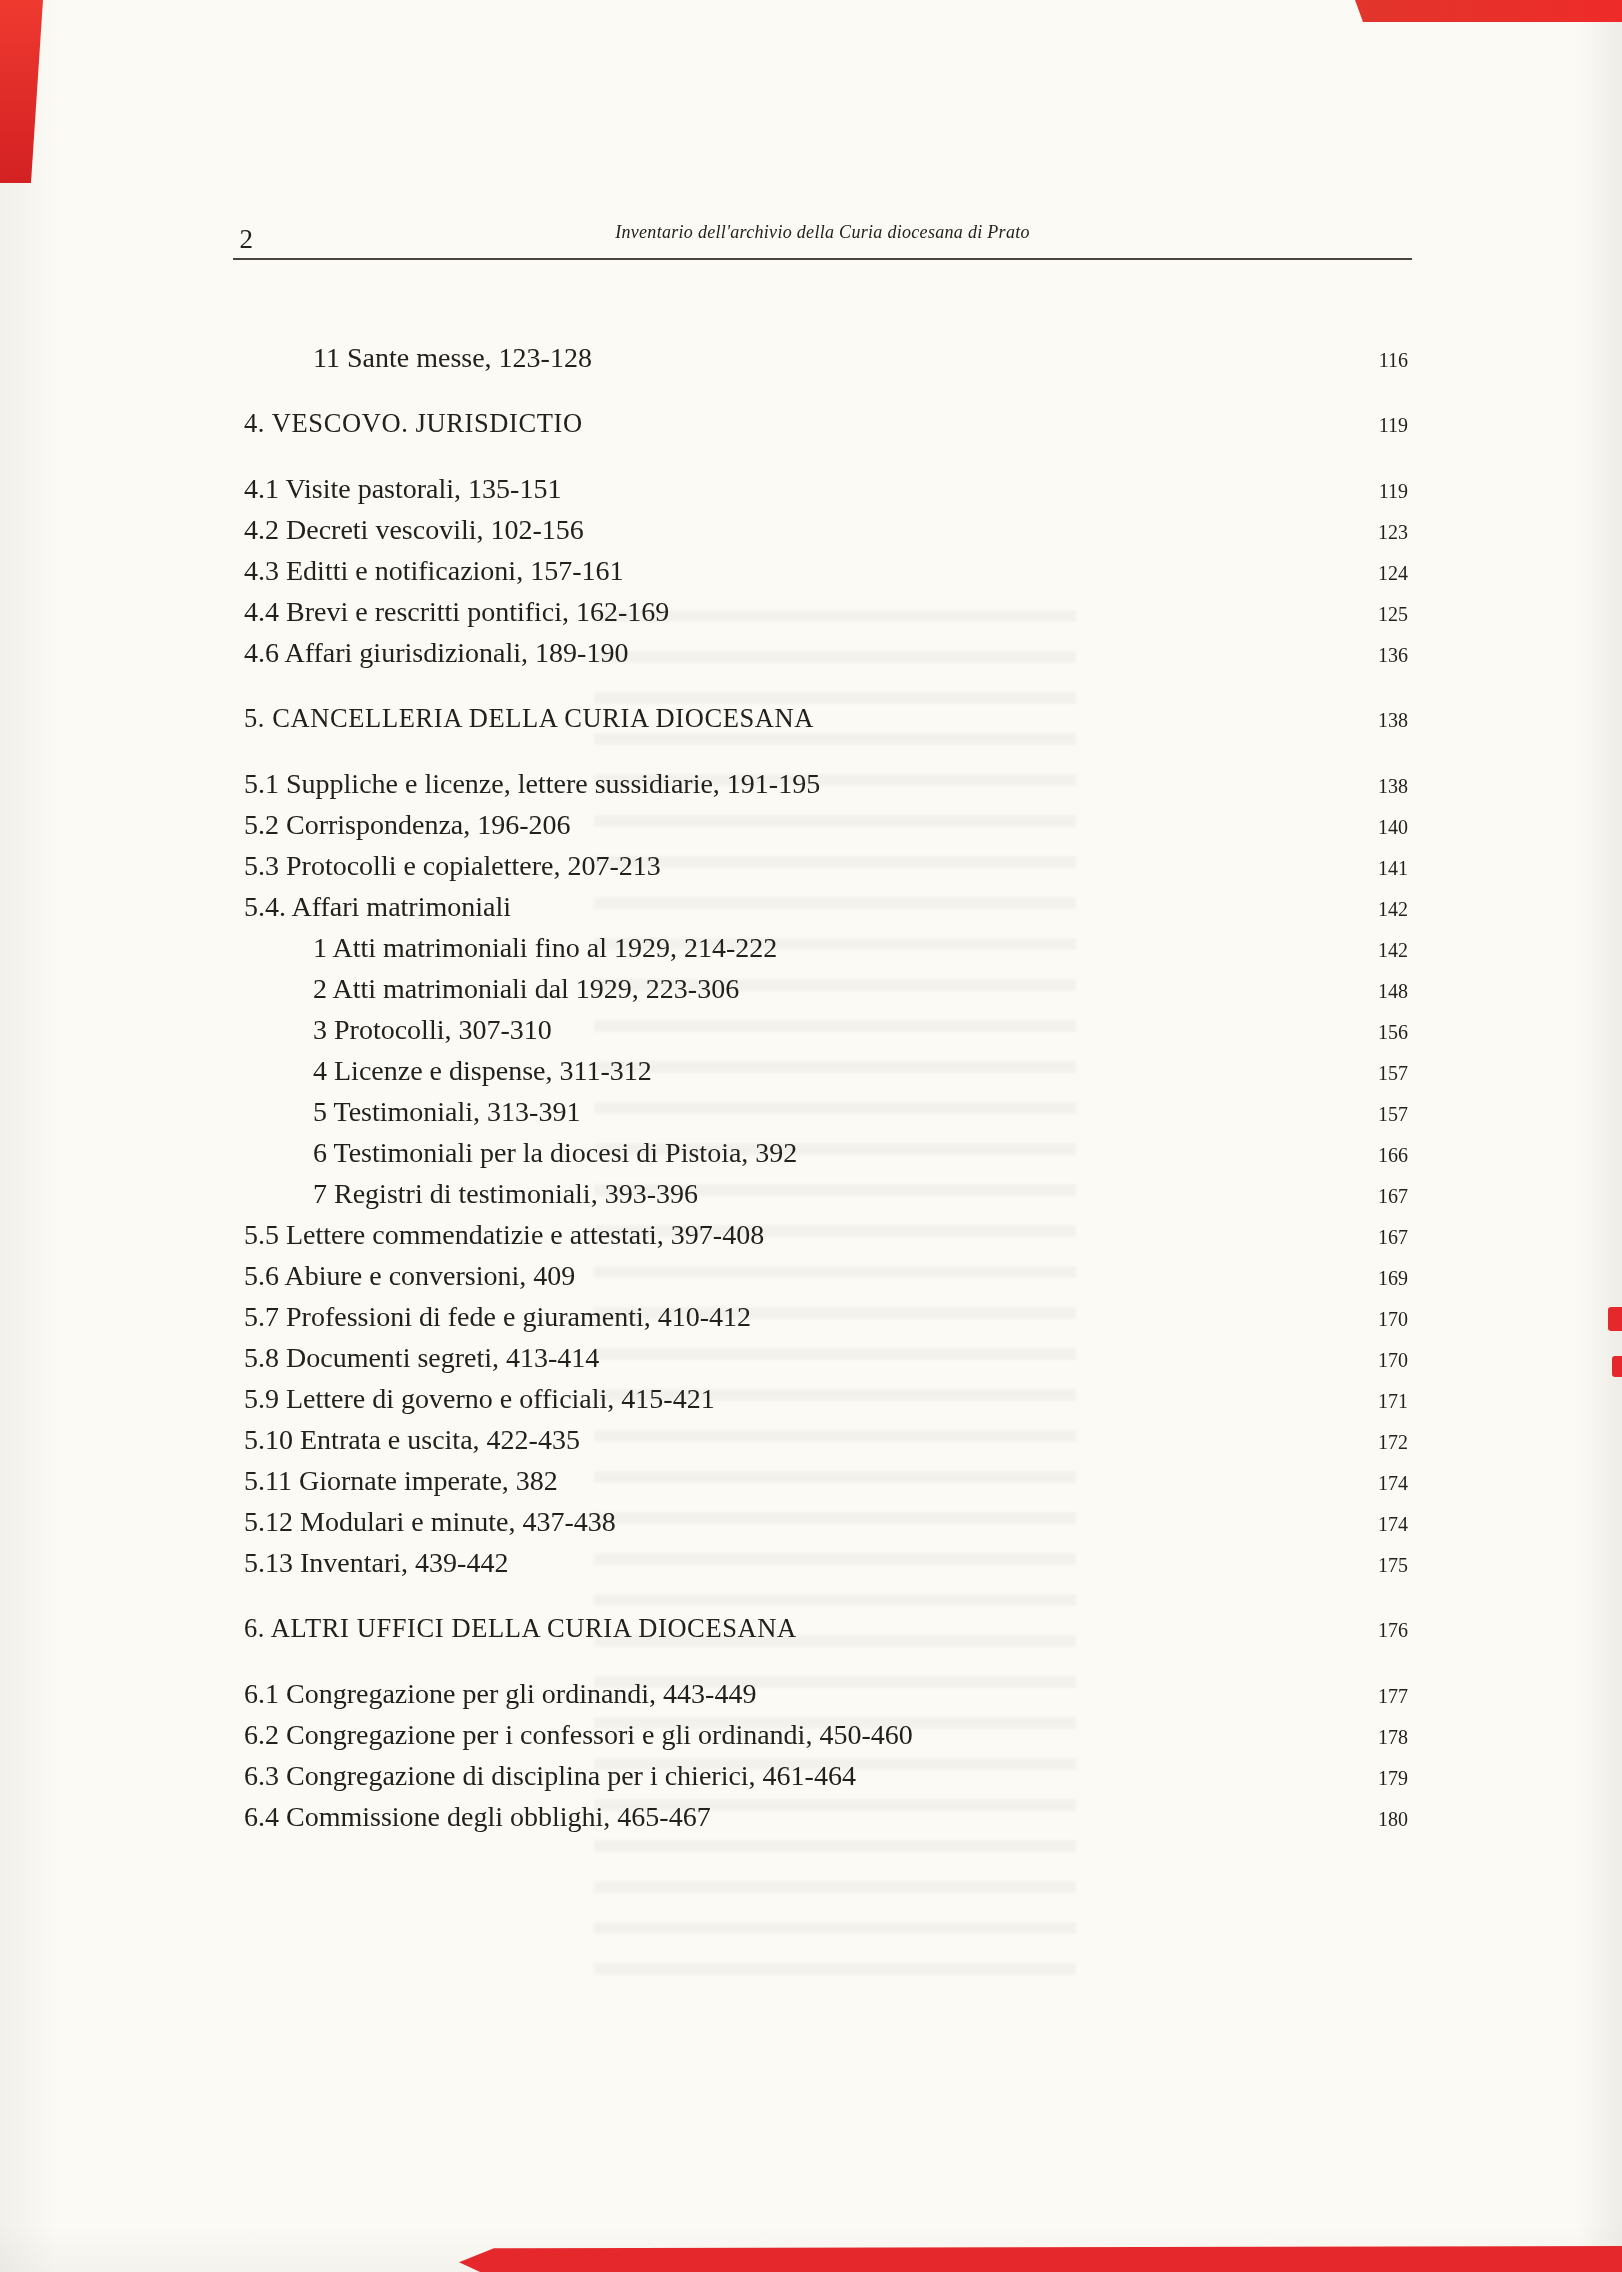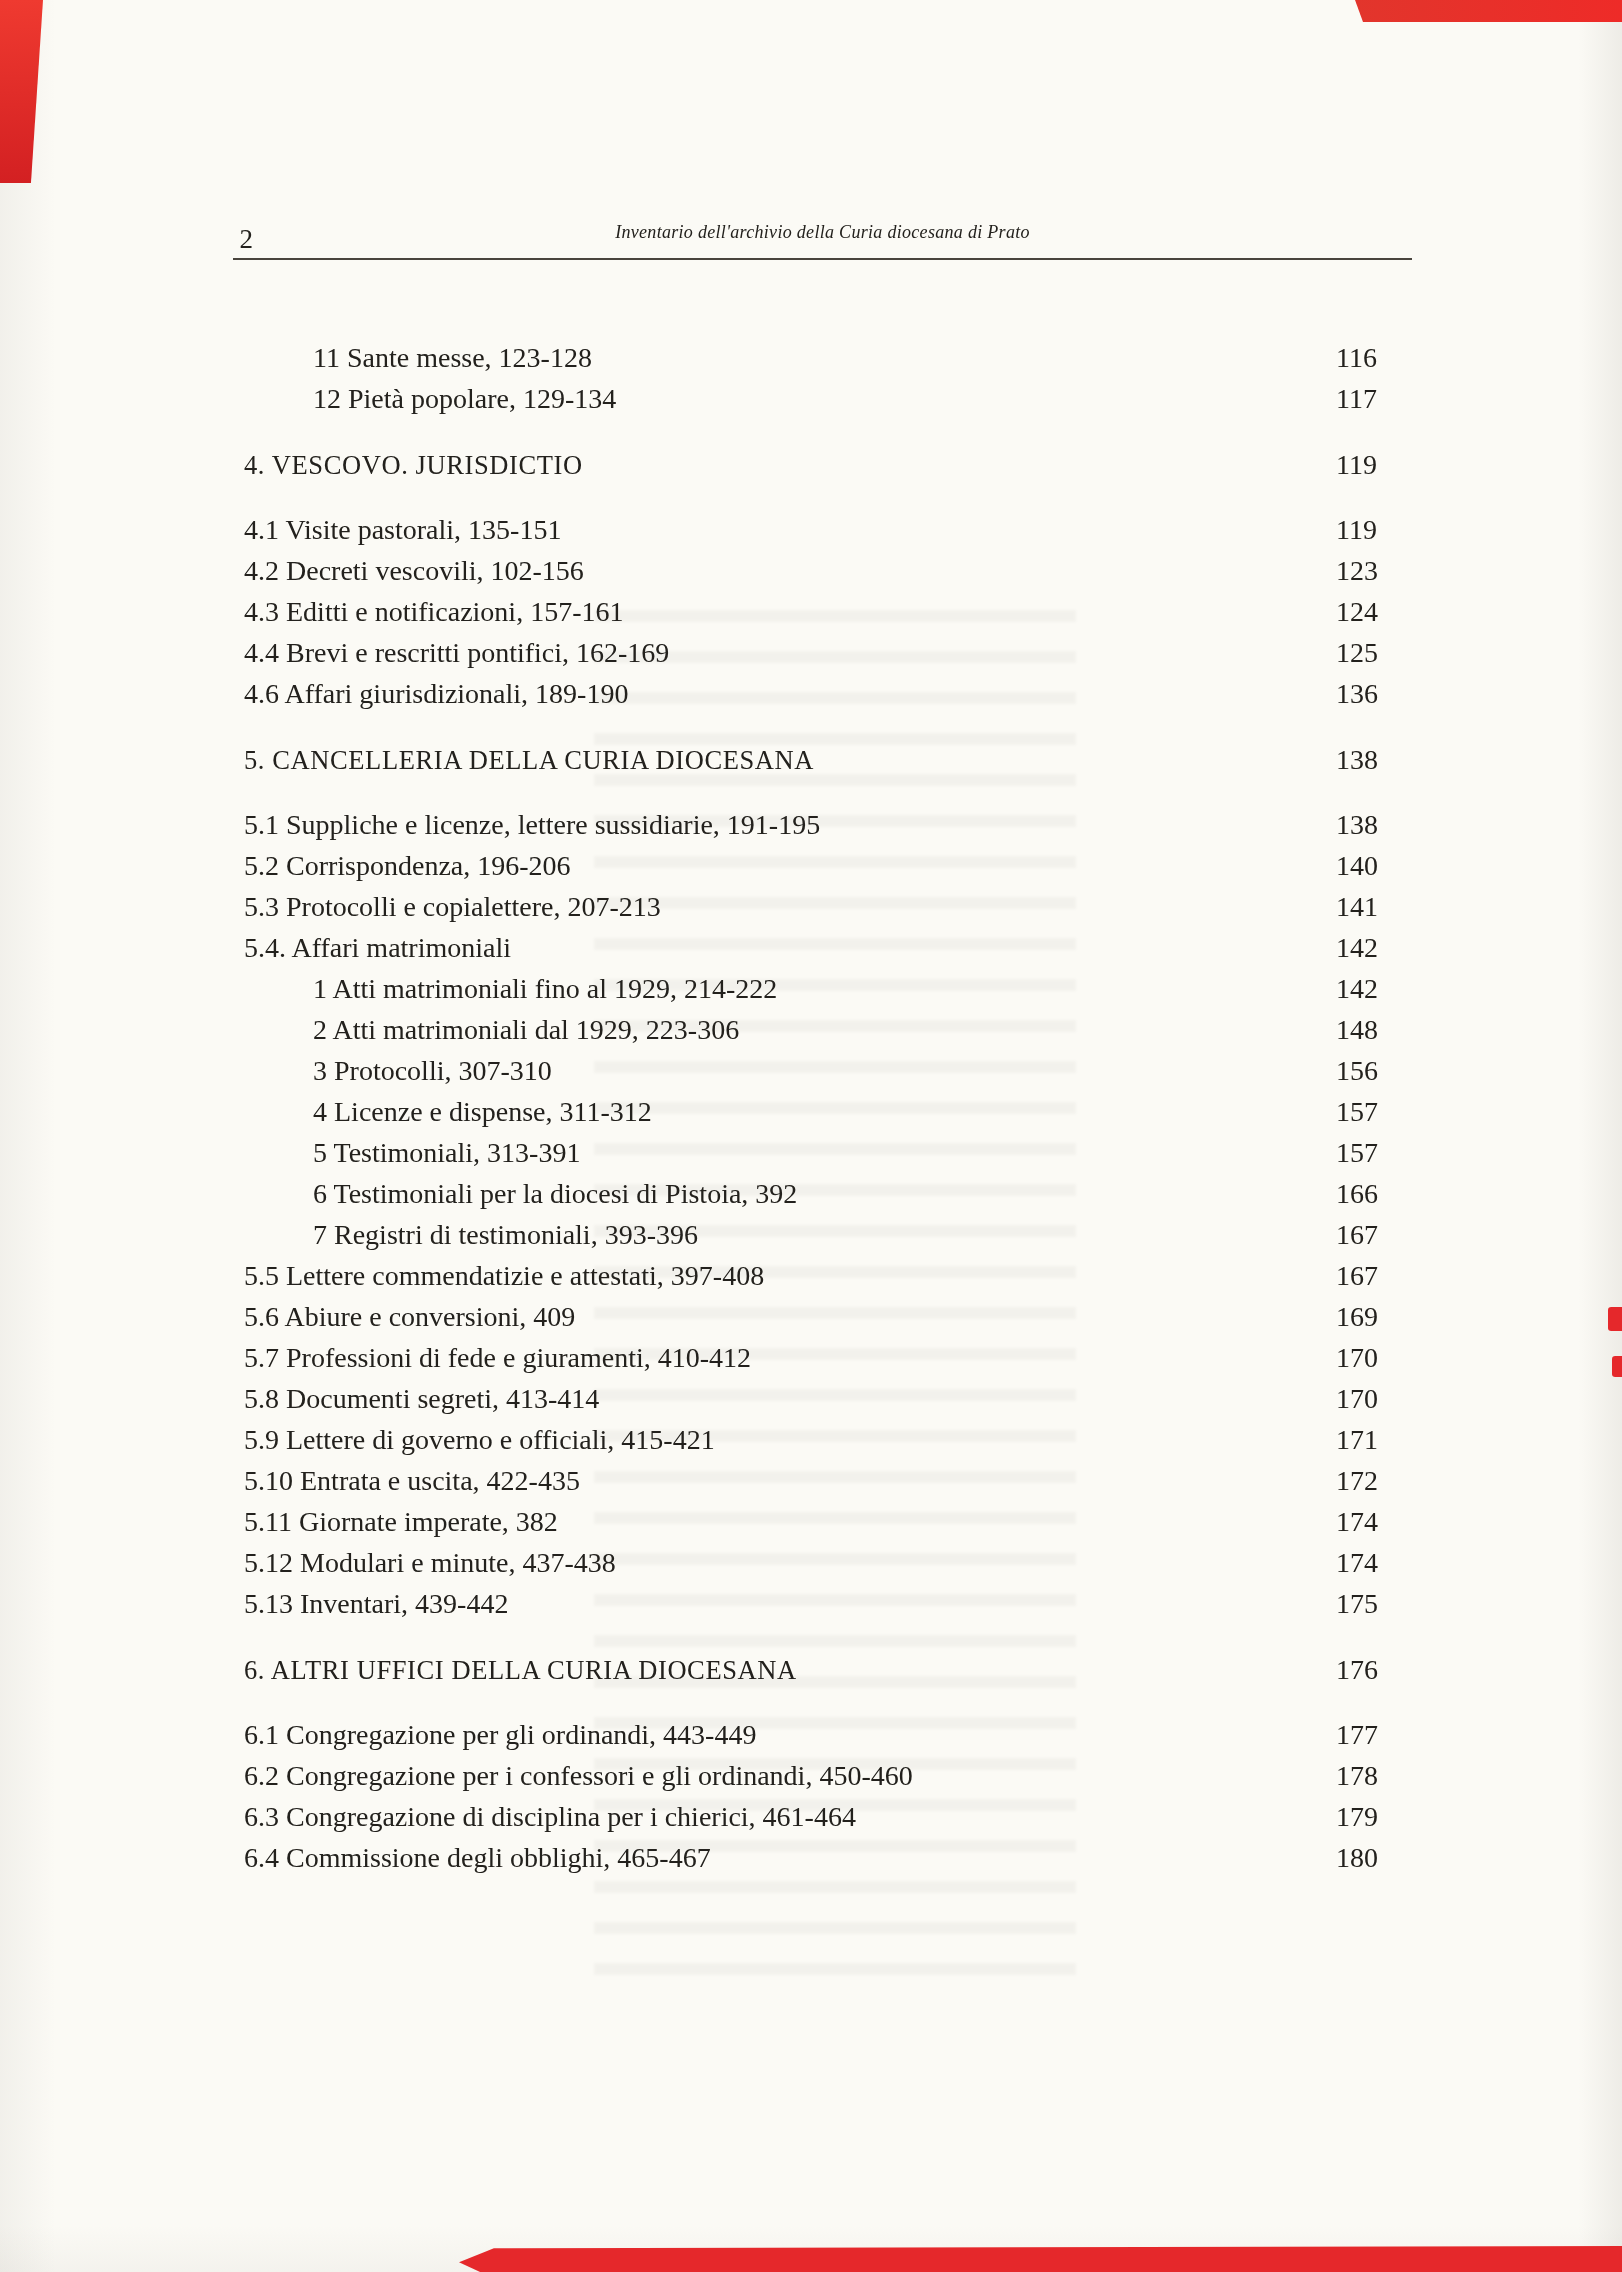--- a/index.html
+++ b/index.html
@@ -56,21 +56,21 @@
     left: 244px; right: 214px; top: 337px;
   }
   .row {
     display: flex;
     align-items: baseline;
     height: 41px;
     font-size: 28px;
     line-height: 41px;
   }
   .row .label { flex: 1 1 auto; white-space: nowrap; }
-  .row .pg { flex: 0 0 auto; min-width: 72px; font-size: 28px; }
+  .row .pg { flex: 0 0 auto; min-width: 72px; text-align: right; font-size: 20px; }
   .row.sub .label { padding-left: 69px; }
   .row.section { margin-top: 25px; margin-bottom: 24px; }
   .row.section .label { font-size: 26.5px; letter-spacing: 0.6px; }
 
   
   .artifact { position: absolute; background: var(--scan-red); }
   .artifact-topleft {
     left: 0; top: 0; width: 43px; height: 183px;
     background: linear-gradient(180deg, #ef3a30, #d32022);
     clip-path: polygon(0 0, 100% 0, 72% 100%, 0 100%);
@@ -97,24 +97,20 @@
 <header class="header">
   <span class="pagenum">2</span>
   <span class="running-title">Inventario dell'archivio della Curia diocesana di Prato</span>
 </header>
 
 <main class="toc">
     <div class="row sub">
       <span class="label">11 Sante messe, 123-128</span>
       <span class="pg">116</span>
     </div>
-    <div class="row sub">
-      <span class="label">12 Pietà popolare, 129-134</span>
-      <span class="pg">117</span>
-    </div>
     <div class="row section">
       <span class="label">4. VESCOVO. JURISDICTIO</span>
       <span class="pg">119</span>
     </div>
     <div class="row item">
       <span class="label">4.1 Visite pastorali, 135-151</span>
       <span class="pg">119</span>
     </div>
     <div class="row item">
       <span class="label">4.2 Decreti vescovili, 102-156</span>

